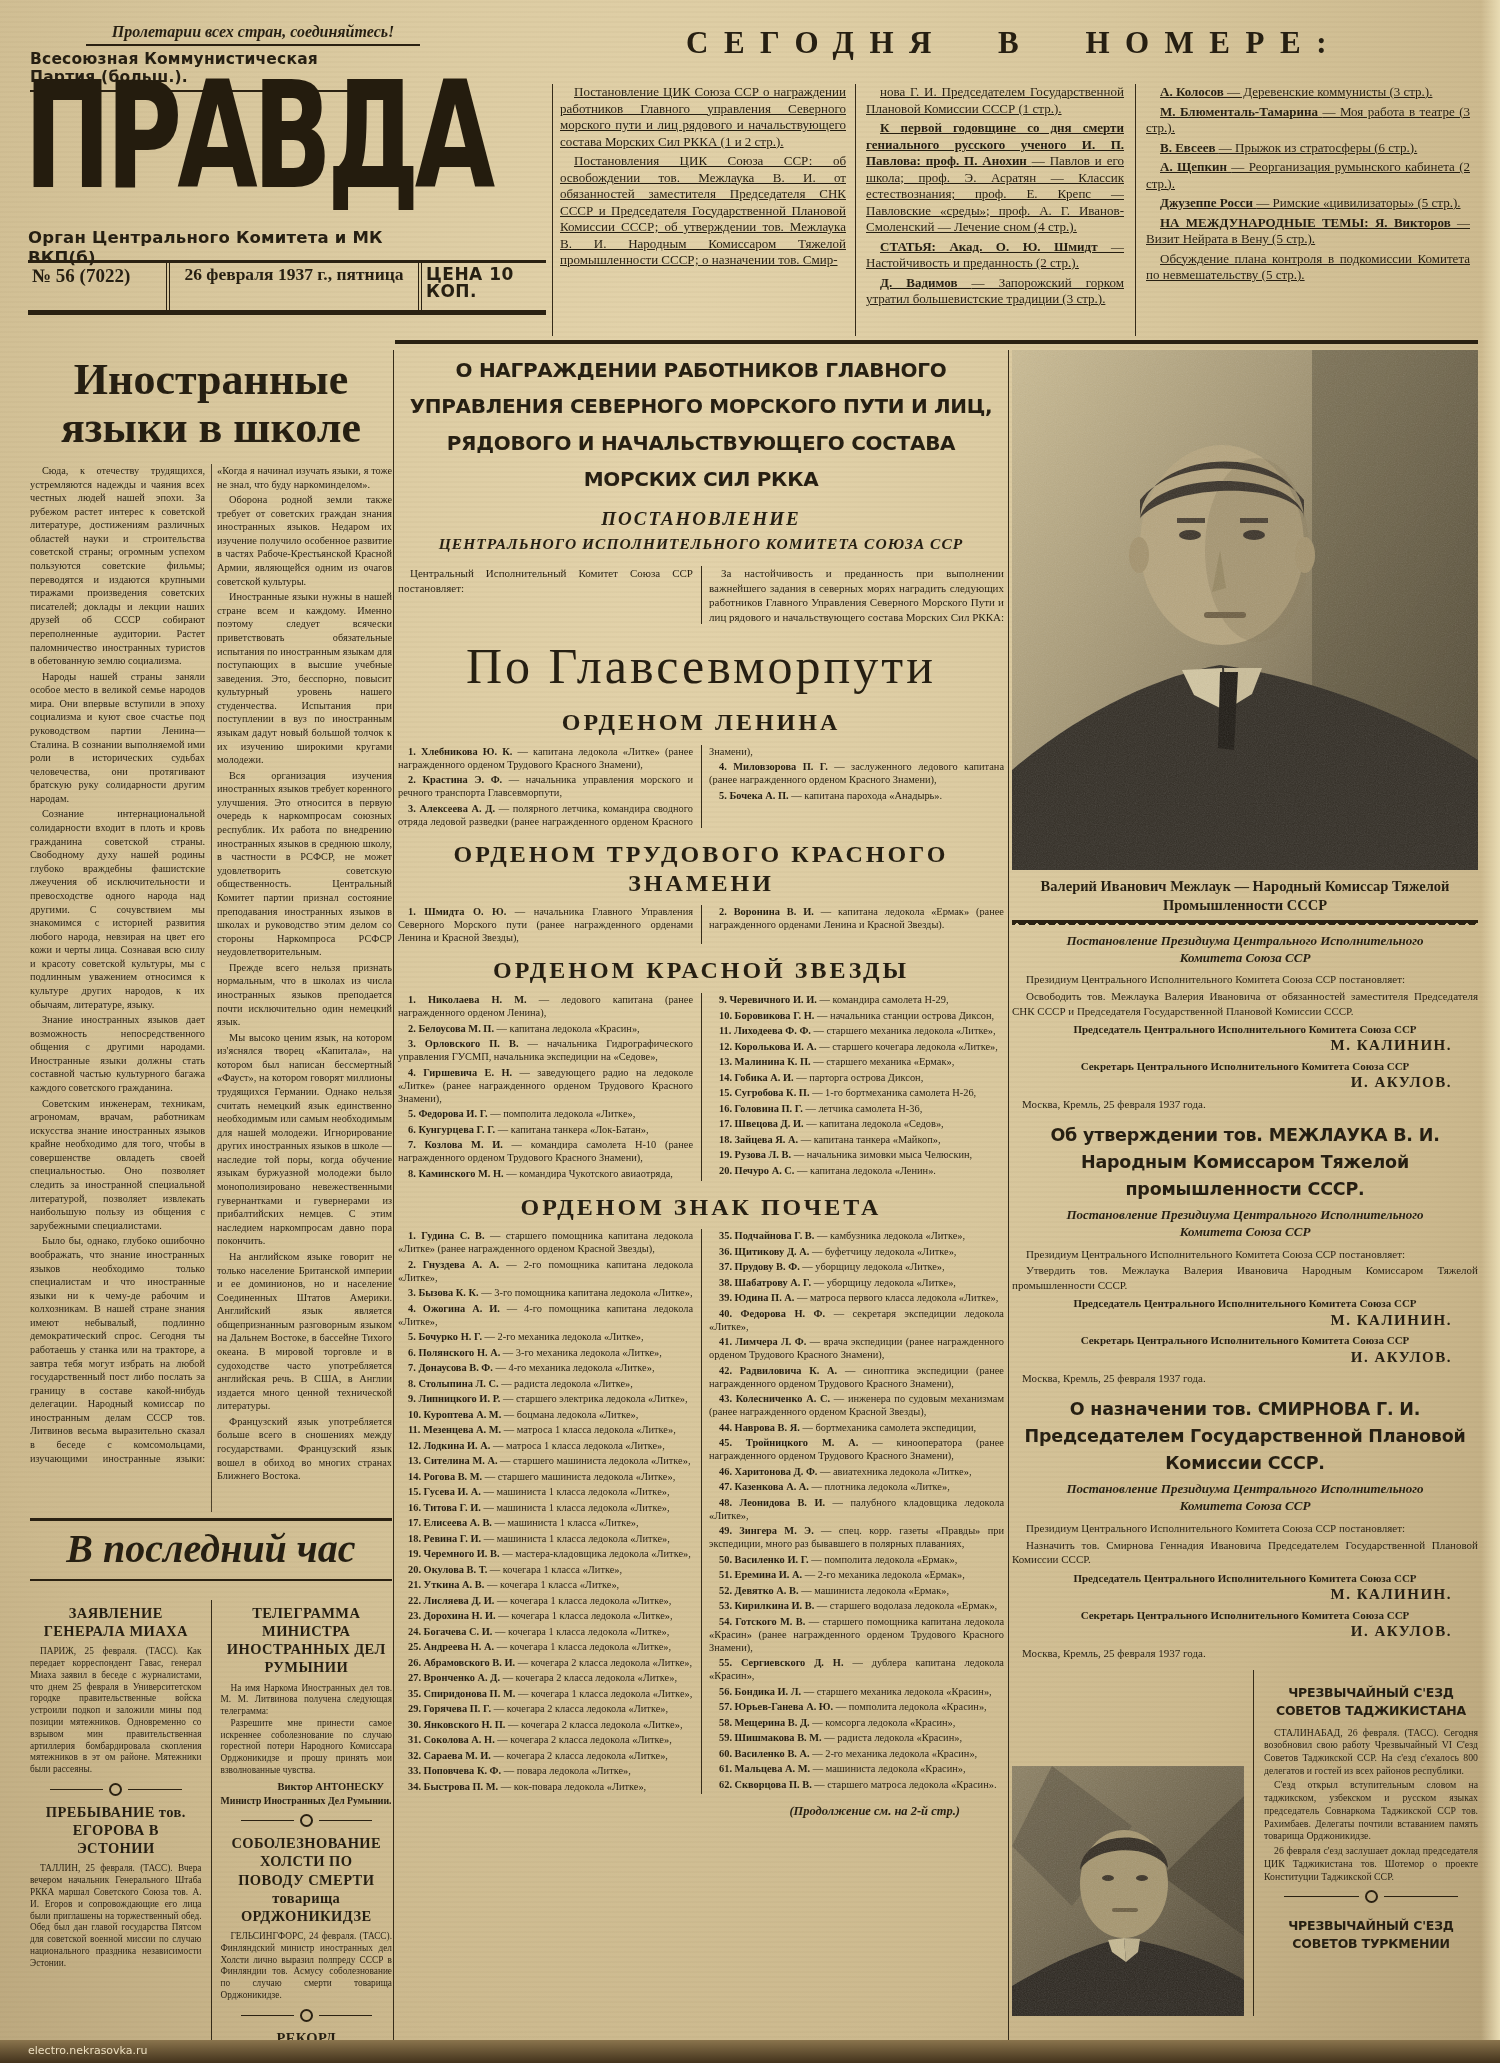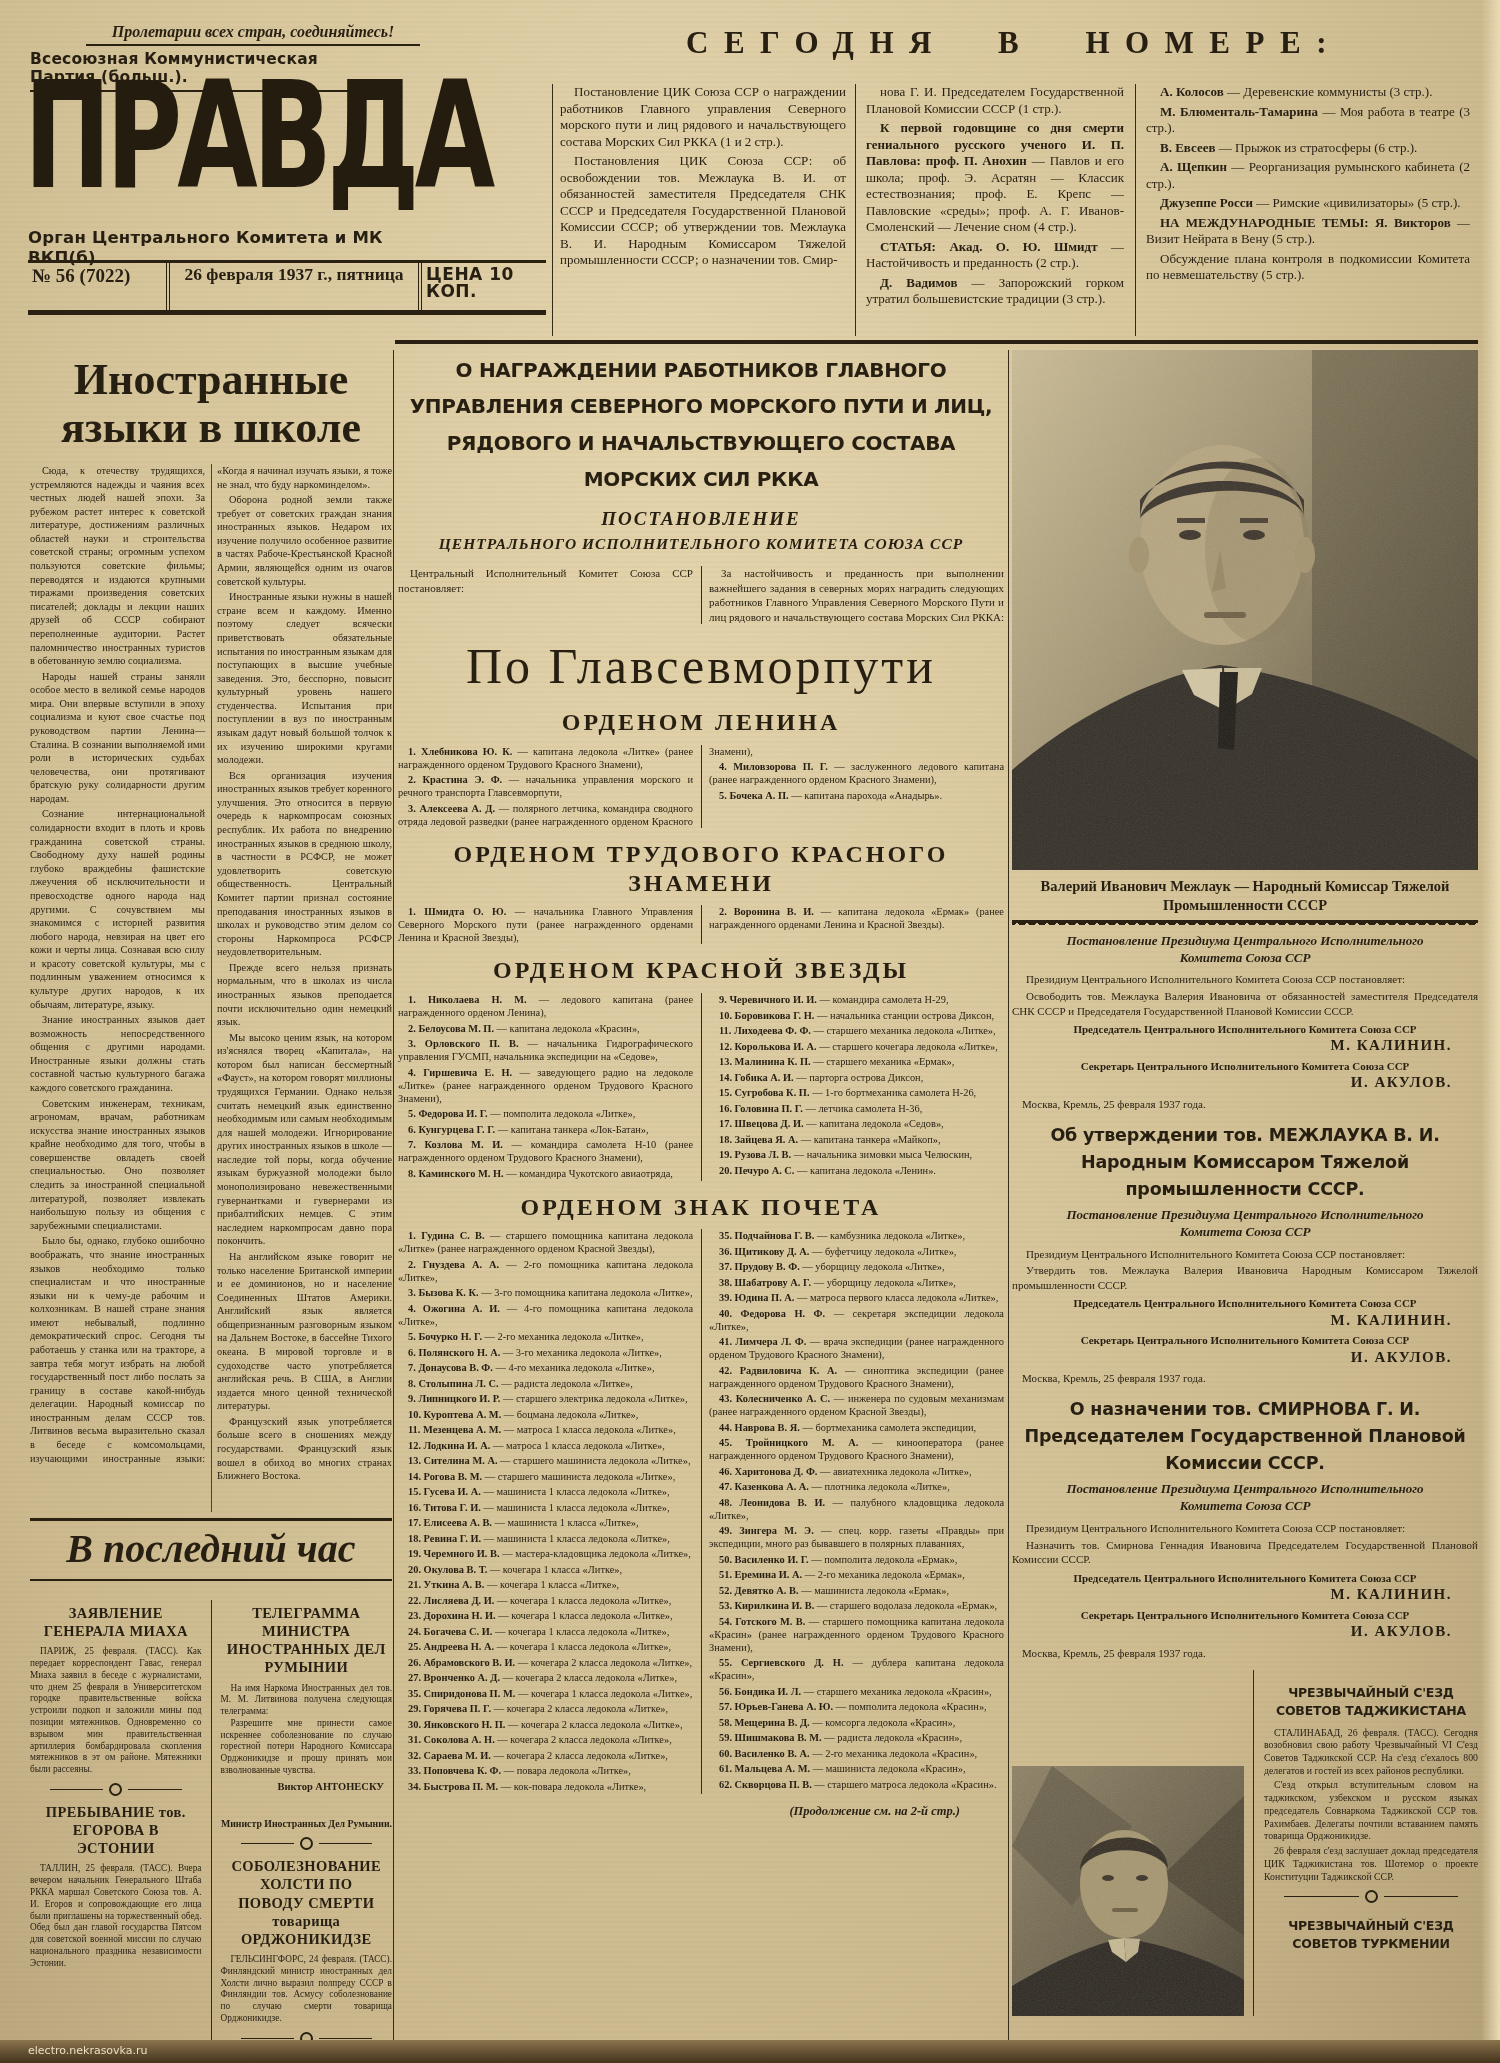--- a/index.html
+++ b/index.html
@@ -24,38 +24,38 @@
   .issuebar{left:28px;top:260px;width:518px;border-top:3px solid #2a2112;border-bottom:5px solid #2a2112;
     display:flex;align-items:stretch;}
   .issuebar>div{padding:3px 4px 10px;}
   .issue-no{width:130px;font:700 19px/1 "Liberation Serif",serif;}
   .issue-date{flex:1;text-align:center;font:700 17.5px/1 "Liberation Serif",serif;border-left:4px double #2a2112;border-right:4px double #2a2112;}
   .issue-price{width:116px;font:700 17px/1 "DejaVu Sans",sans-serif;letter-spacing:.5px;}
   
   .today-title{left:556px;top:26px;width:916px;text-align:center;font:700 31px/1.1 "Liberation Serif",serif;
     letter-spacing:.5em;word-spacing:.9em;white-space:nowrap;}
   .tcol{position:absolute;top:84px;height:252px;overflow:hidden;}
-  .tcol .titem{font-size:13px;line-height:1.27;text-align:justify;text-indent:14px;margin-bottom:3px;}
+  .tcol .titem{font-size:13px;line-height:1.27;text-align:justify;text-indent:14px;margin-bottom:3px;text-decoration:underline;}
   .tcol .titem b{font-weight:700;}
   
   .la-title{left:30px;top:356px;width:362px;text-align:center;font:700 44px/1.1 "Liberation Serif",serif;}
   .essay{left:30px;top:464px;width:362px;height:1048px;overflow:hidden;
     column-count:2;column-gap:12px;column-rule:1px solid rgba(45,35,18,.8);
     font-size:10.3px;line-height:1.32;text-align:justify;}
   .essay .para{text-indent:12px;margin:0 0 2px;}
   
   .lh-banner{left:30px;top:1518px;width:362px;text-align:center;border-top:3px solid #2a2112;border-bottom:2px solid #2a2112;
     padding:8px 0 10px;font:italic 700 40px/1 "Liberation Serif",serif;}
   .lh-cols{left:30px;top:1600px;width:362px;height:442px;display:flex;overflow:hidden;}
   .lh-a{width:176px;}
   .lh-b{width:176px;margin-left:9px;border-left:1px solid #352b19;padding-left:9px;}
   .sub-head{font:700 14.5px/1.25 "Liberation Serif",serif;text-align:center;letter-spacing:.4px;margin:4px 6px 6px;}
   .sub-body{font-size:9.3px;line-height:1.27;text-align:justify;text-indent:10px;}
   .sig-name{text-align:right;font:700 10.5px/1.4 "Liberation Serif",serif;padding-right:8px;margin-top:3px;}
-  .sig-title{text-align:right;font:700 9.8px/1.3 "Liberation Serif",serif;margin-top:23px;}
+  .sig-title{text-align:left;font:700 9.8px/1.3 "Liberation Serif",serif;}
   .circ-div{display:flex;align-items:center;gap:6px;margin:7px 20px;}
   .circ-div .line{flex:1;height:1px;background:#2a2112;}
   .circ-div .ring{width:9px;height:9px;border:2px solid #2a2112;border-radius:50%;}
   
   .mid{left:398px;top:352px;width:606px;height:1690px;overflow:hidden;}
   .mid-headline{text-align:center;font:700 20px/1.82 "DejaVu Sans",sans-serif;letter-spacing:-.3px;}
   .mid-sub1{text-align:center;font:italic 700 19px/1.2 "Liberation Serif",serif;letter-spacing:2px;margin-top:10px;}
   .mid-sub2{text-align:center;font:italic 700 15.5px/1.2 "Liberation Serif",serif;letter-spacing:1px;margin:5px 0 12px;}
   .intro{column-count:2;column-gap:16px;column-rule:1px solid #352b19;font-size:11px;line-height:1.33;text-align:justify;}
   .intro .para{text-indent:12px;margin:0 0 2px;}

